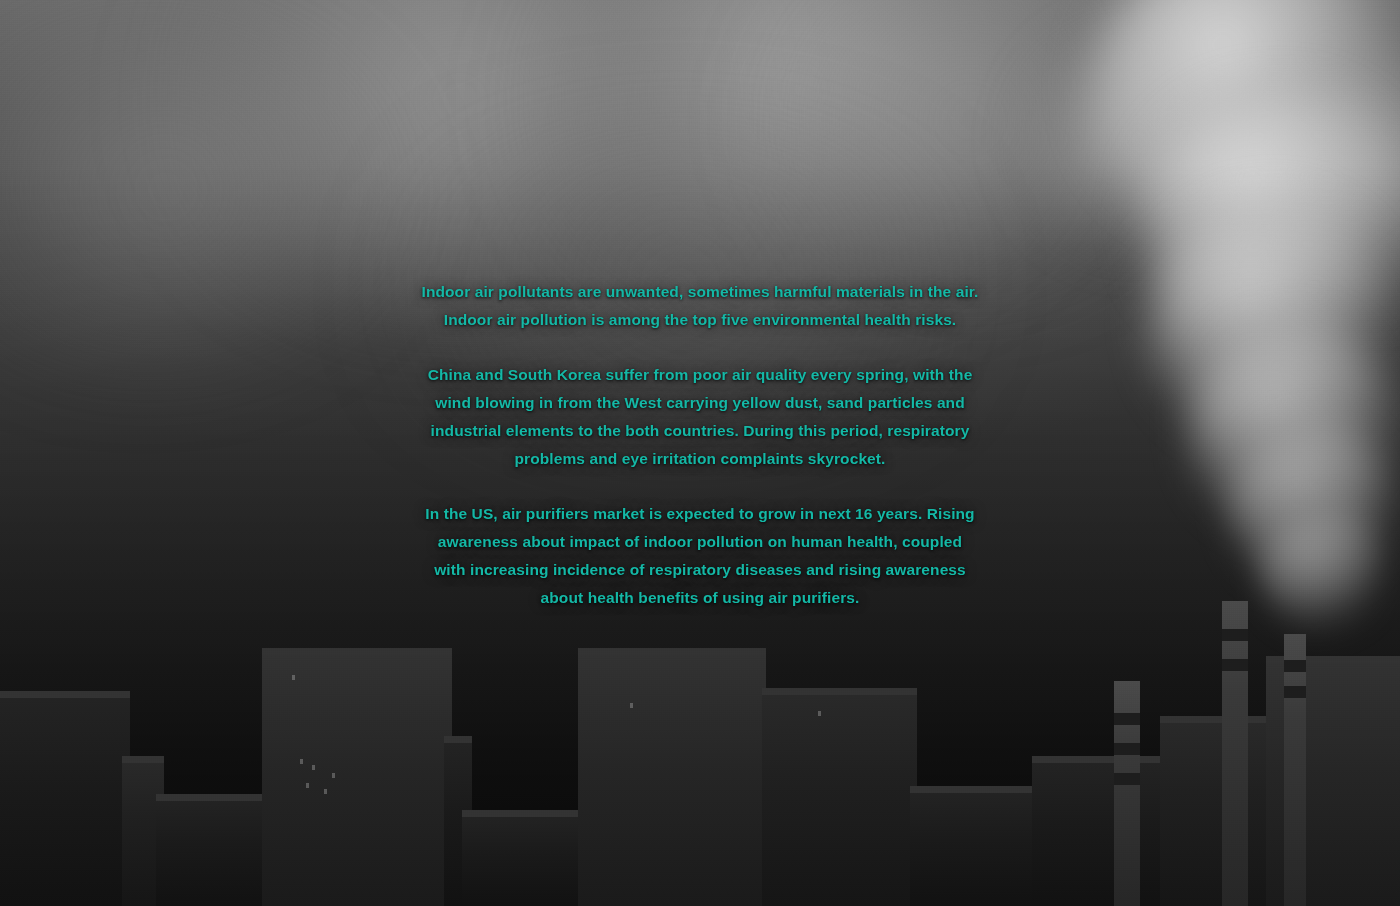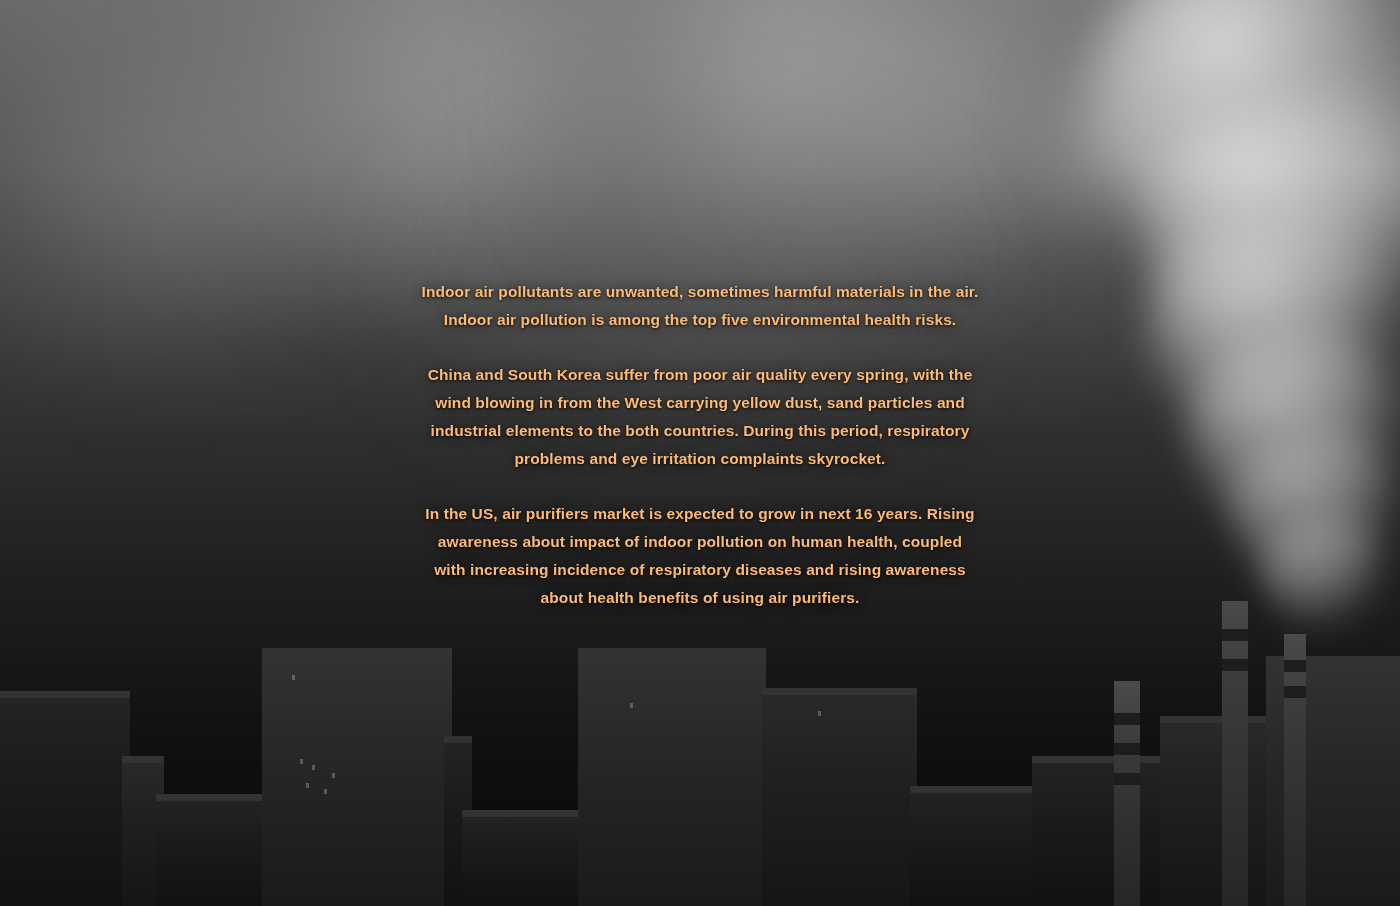--- a/index.html
+++ b/index.html
@@ -119,21 +119,21 @@
     position: absolute;
     left: 0; right: 0;
     top: 278px;
     display: flex;
     flex-direction: column;
     align-items: center;
   }
   .para {
     width: 560px;
     text-align: center;
-    color: #fdba74;
+    color: #14b8a6;
     font-size: 15.5px;
     font-weight: bold;
     line-height: 28px;
     letter-spacing: 0.1px;
     text-shadow: 0 1px 3px rgba(0,0,0,0.85), 0 0 12px rgba(0,0,0,0.5);
   }
   .para + .para { margin-top: 27px; }
 </style>
 </head>
 <body>

